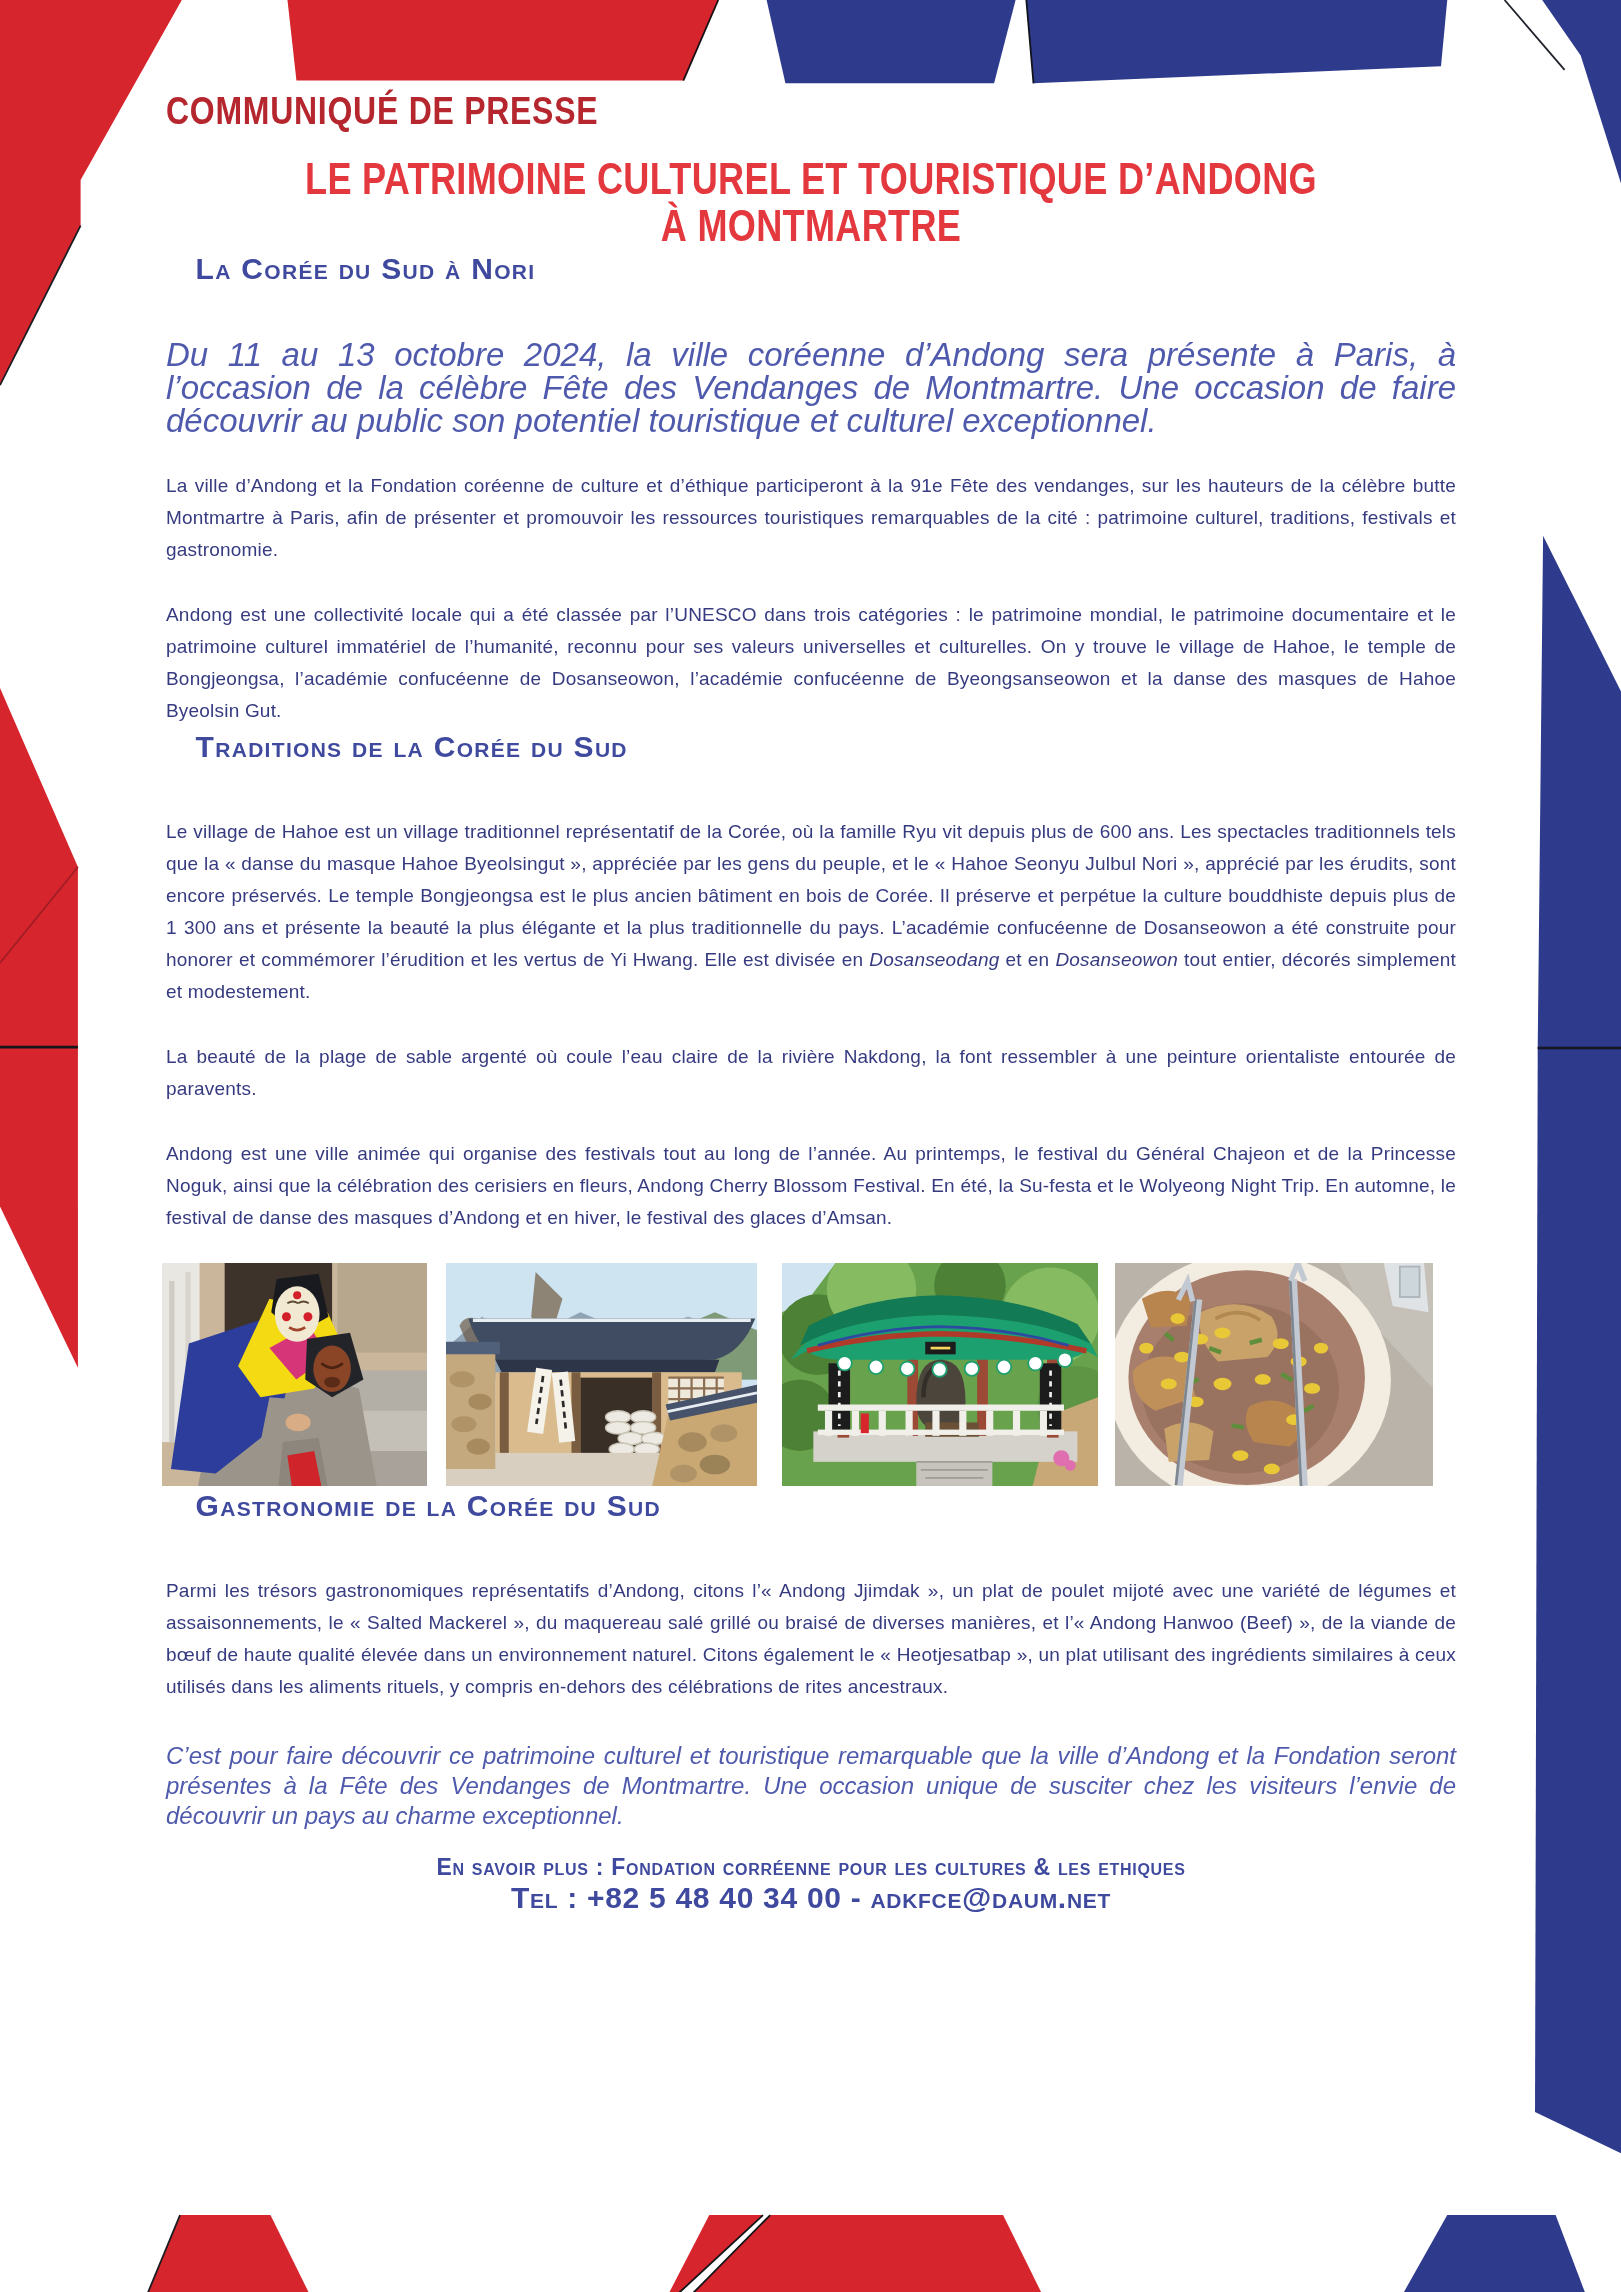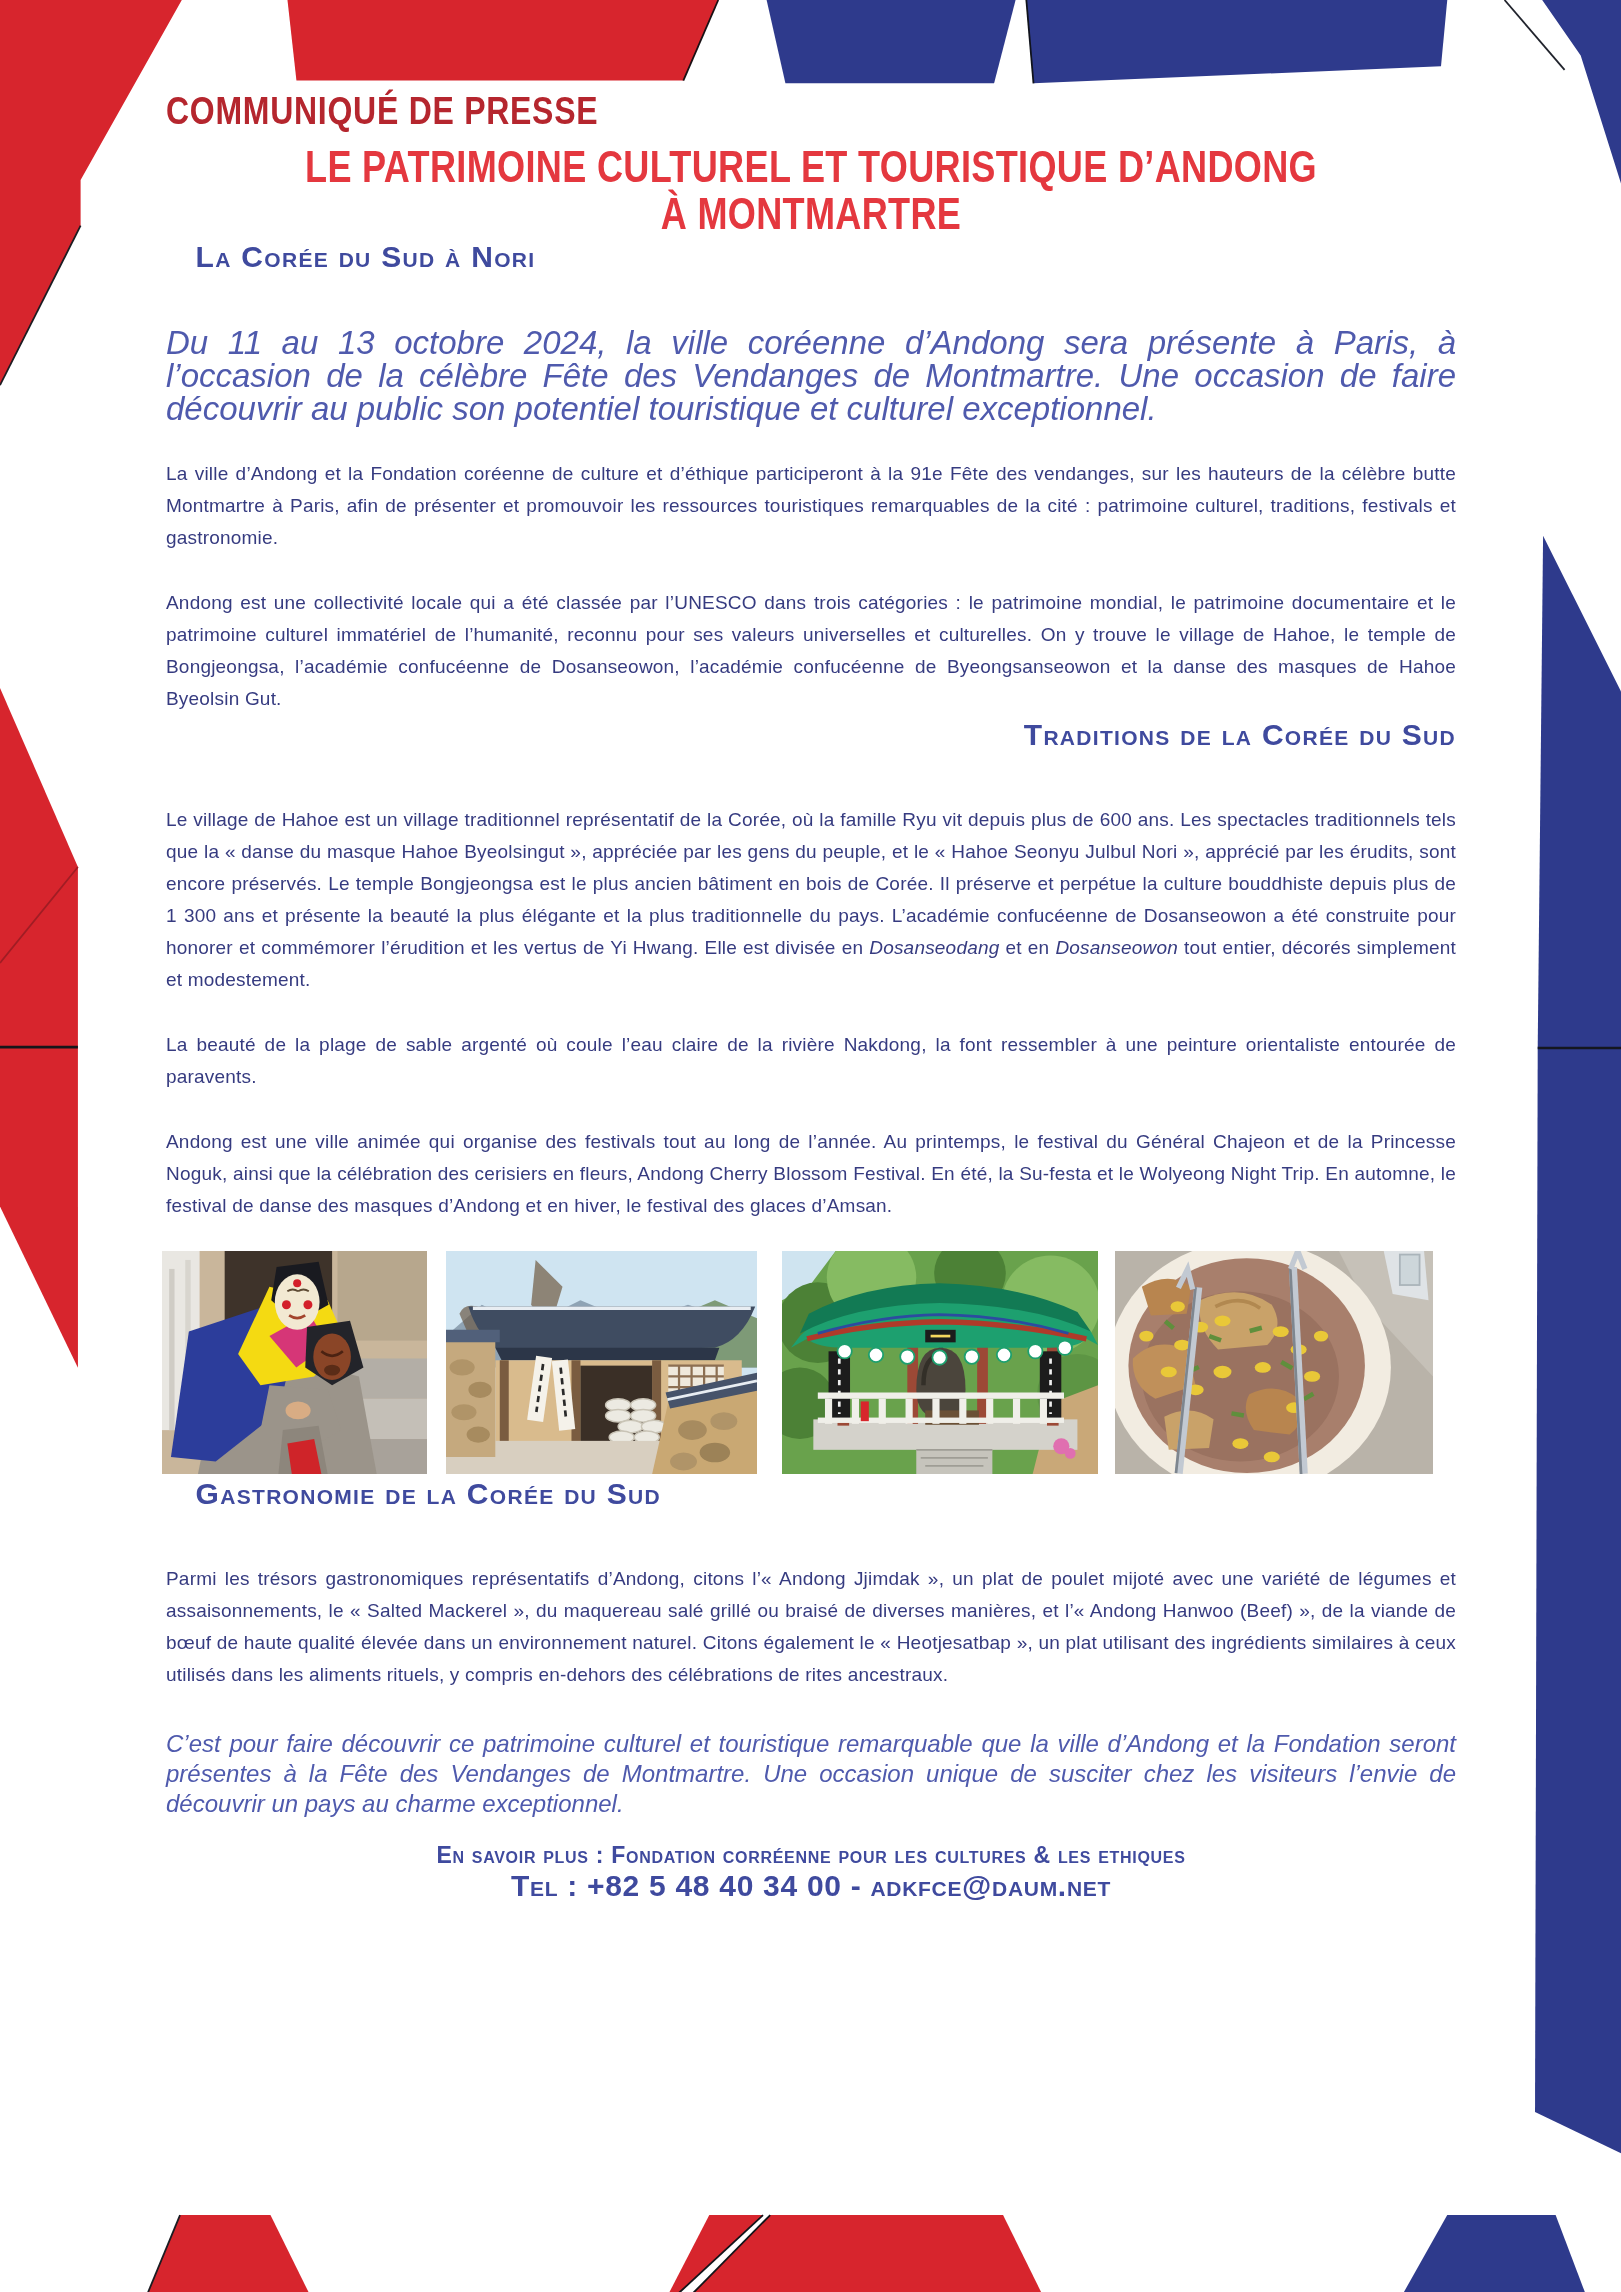--- a/index.html
+++ b/index.html
@@ -8,32 +8,32 @@
     overflow:hidden;font-family:"Liberation Sans",sans-serif;
   }
   .decor{position:absolute;left:0;top:0;width:1621px;height:2293px;z-index:0;}
   .content{position:absolute;left:166px;top:90px;width:1290px;z-index:1;}
 
   .kicker{
     font-size:39px;line-height:41px;font-weight:bold;color:#b5262e;
     letter-spacing:0.9px;transform:scaleX(0.82);transform-origin:0 50%;
     white-space:nowrap;
   }
-  .title{margin-top:12px;text-align:center;color:#e4383f;font-weight:bold;}
+  .title{margin-top:24px;text-align:center;color:#e4383f;font-weight:bold;}
   .title .tline{
     font-size:44px;line-height:47px;letter-spacing:0.4px;
     transform:scaleX(0.82);transform-origin:50% 50%;white-space:nowrap;
   }
   h2.sec{
     margin:0;padding-left:29.6px;font-size:30px;line-height:39px;
     font-weight:bold;color:#3f4a9e;font-variant:small-caps;
     letter-spacing:1.3px;white-space:nowrap;
   }
   .m-h2a{margin-top:39px;}
-  .m-h2b{margin-top:56px;text-align:right;}
+  .m-h2b{margin-top:56px;}
   .m-h2c{margin-top:39px;}
   p.body{
     margin:33px 0 0 0;font-size:19px;line-height:32px;color:#363b80;
     text-align:justify;letter-spacing:0.2px;
   }
   p.intro{
     margin:50px 0 0 0;font-size:33px;line-height:33px;color:#4f5aad;
     font-style:italic;text-align:justify;
   }
   p.first-after-h2{margin-top:50px;}

